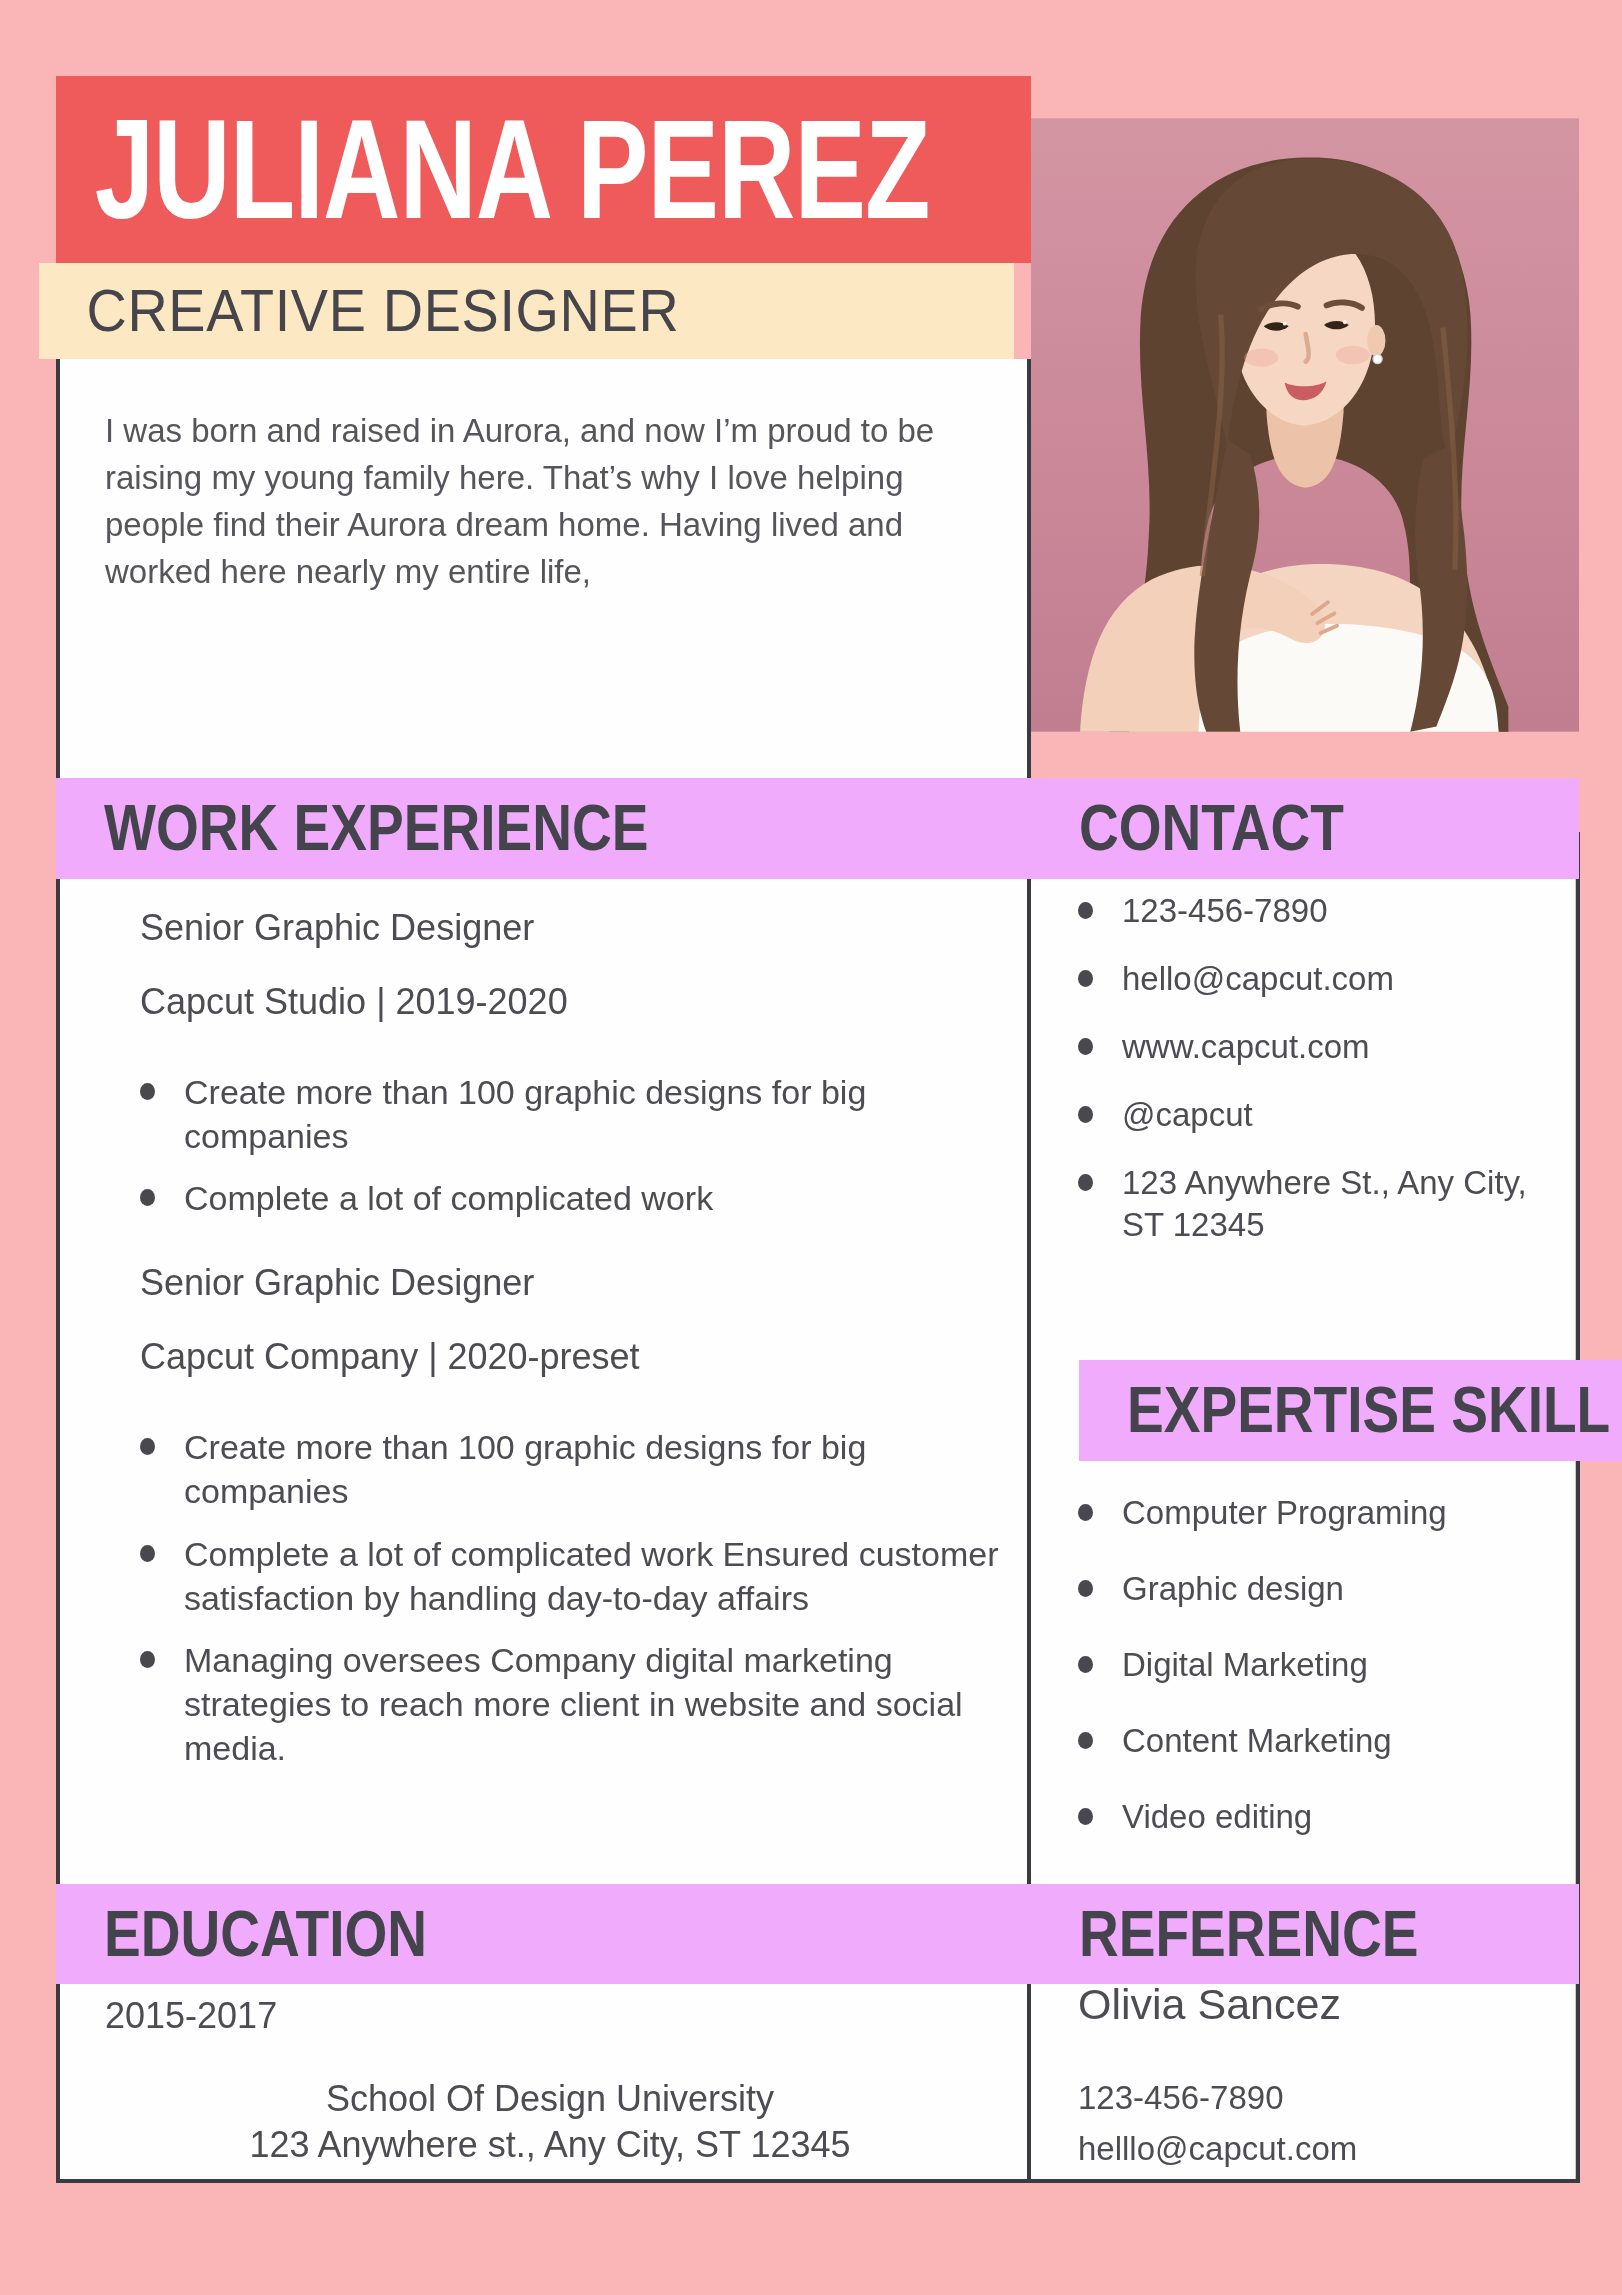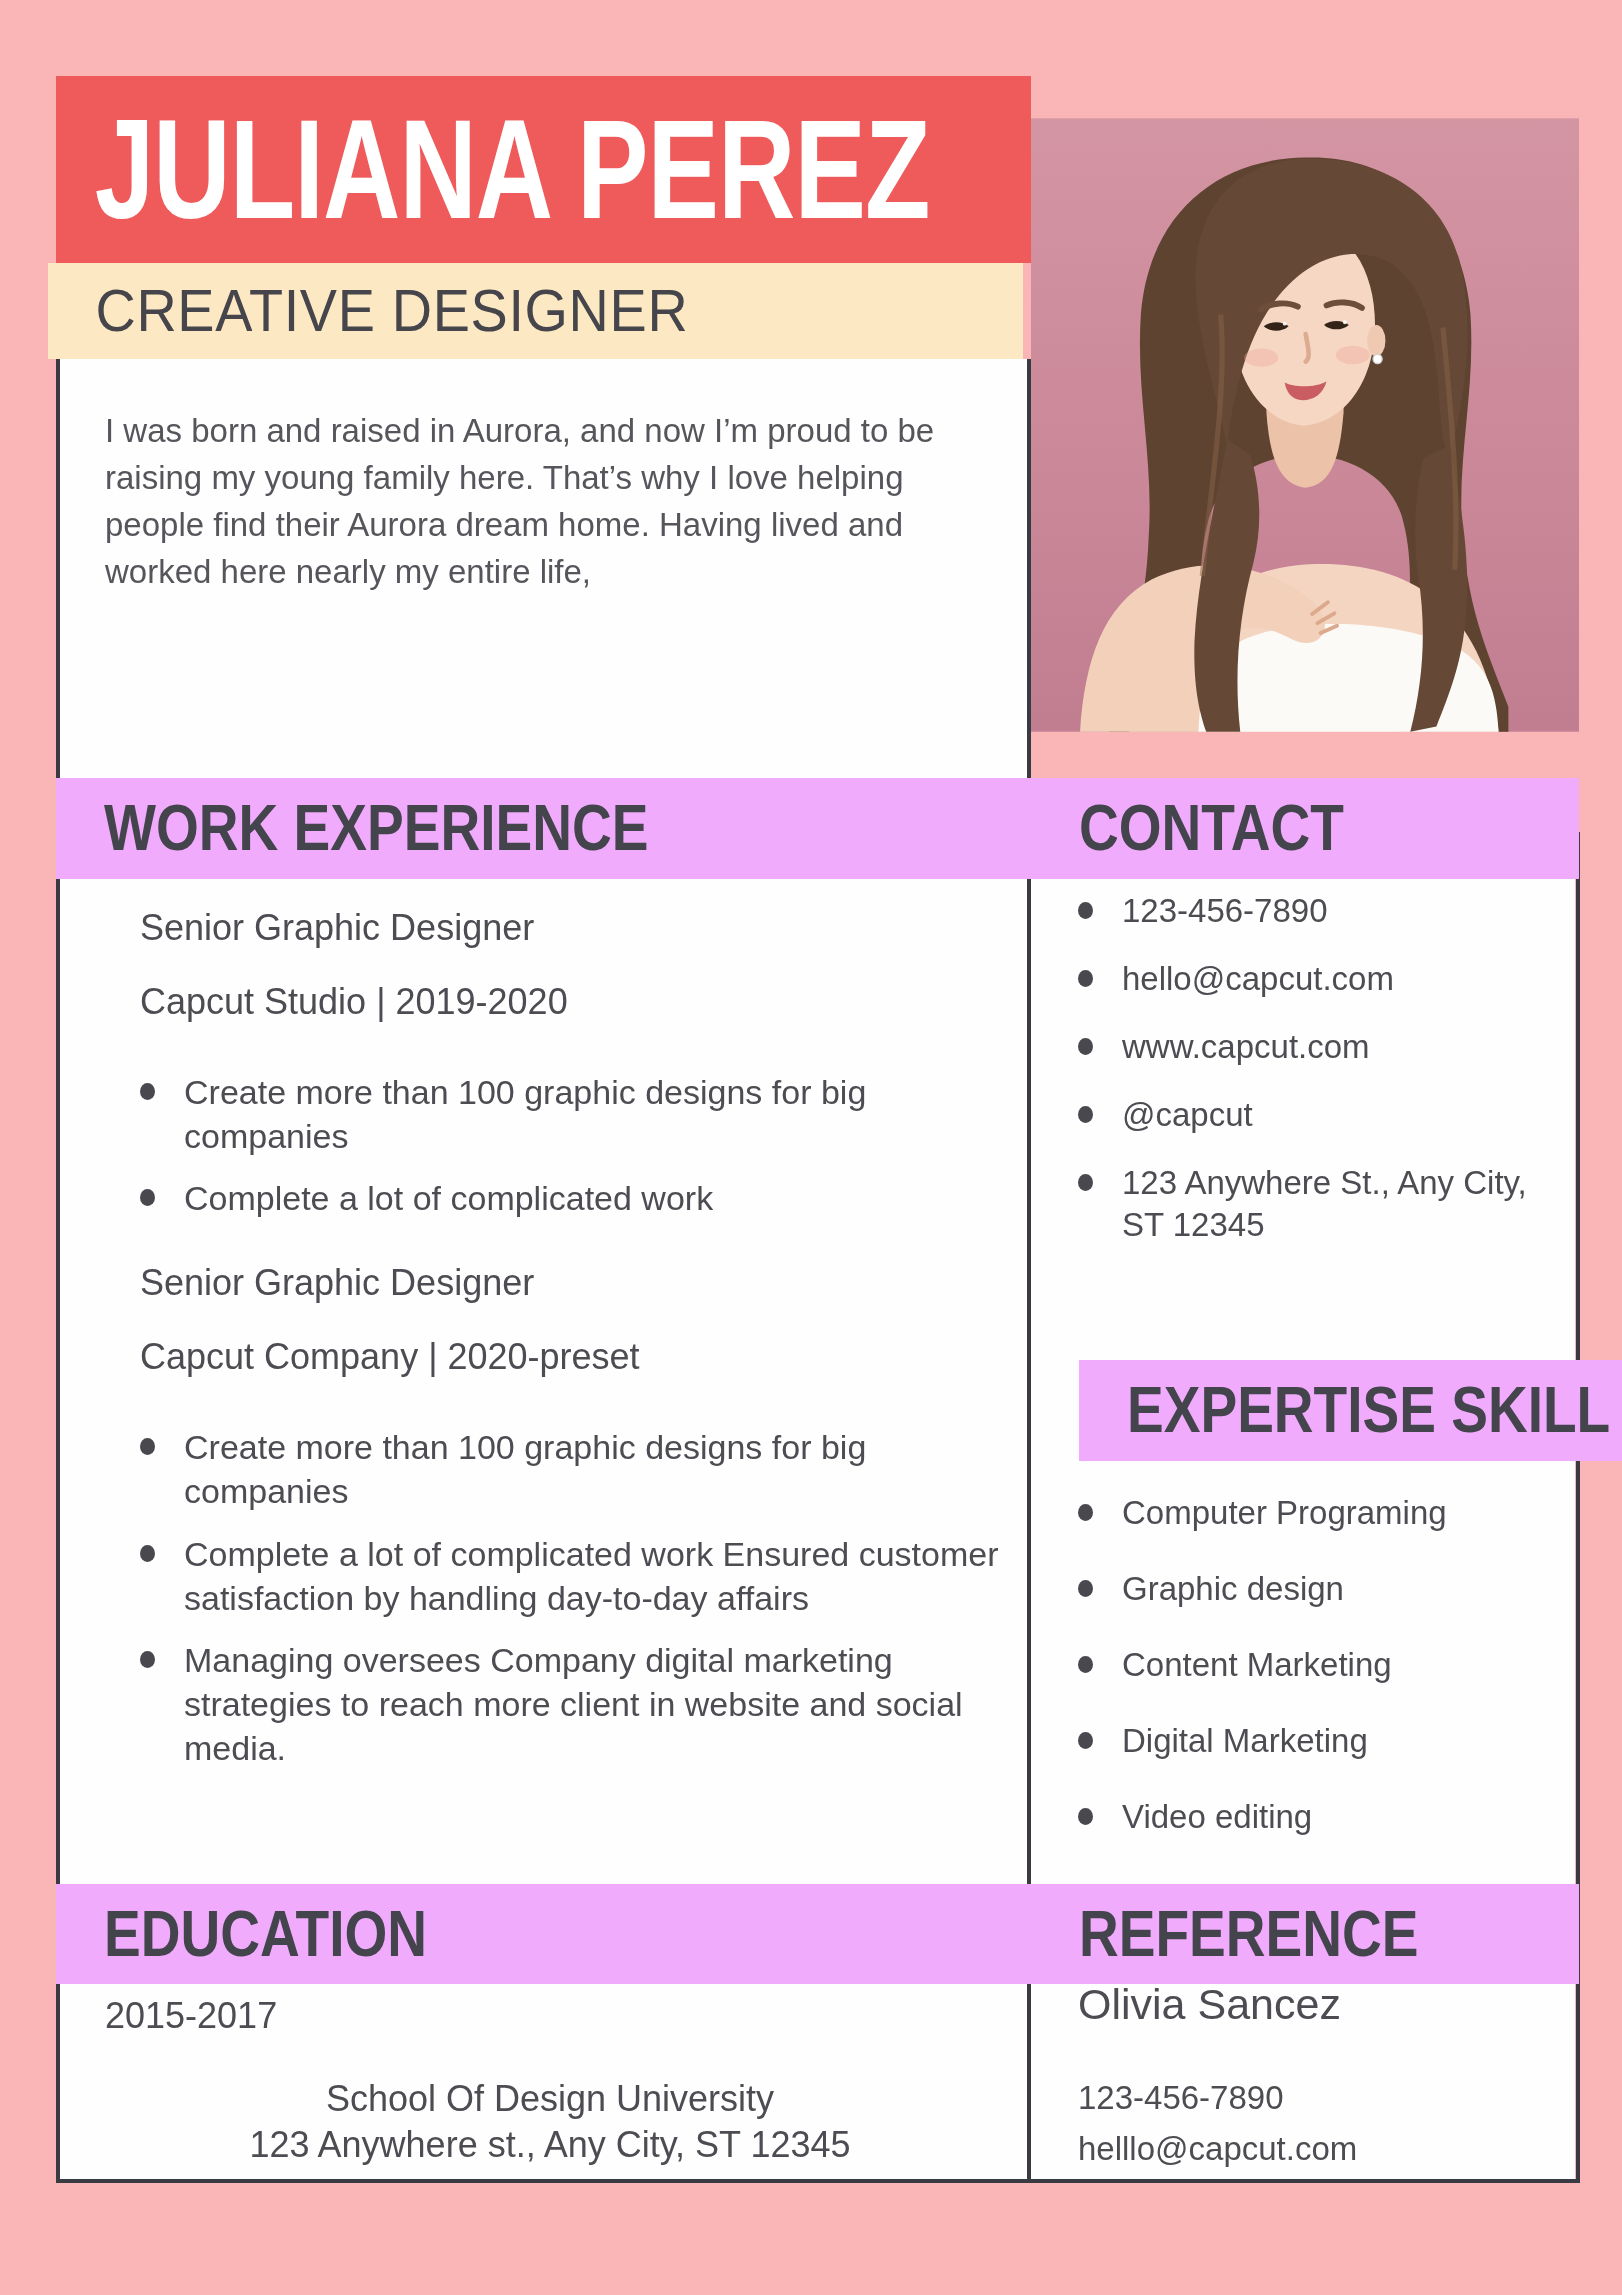--- a/index.html
+++ b/index.html
@@ -9,21 +9,21 @@
   
   .white-panel{position:absolute;background:#FEFEFE;z-index:1;}
   .dark-line{position:absolute;background:#3A3A42;z-index:2;}
   .cream-band{position:absolute;background:#f0abfc;z-index:3;margin-top:45px;}
   .text-layer{z-index:4;}
 
   
   .red-band{position:absolute;left:56px;top:76px;width:975px;height:187px;background:#EF5A5B;z-index:3;}
   .person-name{display:inline-block;padding-left:51px;line-height:187px;font-size:141px;font-weight:bold;
     color:#FFFFFF;letter-spacing:-1.3px;white-space:nowrap;transform:scaleX(0.76);transform-origin:left center;}
-  .title-band{position:absolute;left:48px;top:263px;width:975px;height:96px;background:#FCE8C2;z-index:3;}
+  .title-band{position:absolute;left:39px;top:263px;width:975px;height:96px;background:#FCE8C2;z-index:3;}
   .person-title{display:inline-block;padding-left:51px;line-height:96px;font-size:60px;color:#45454B;
     letter-spacing:0.7px;white-space:nowrap;transform:scaleX(0.93);transform-origin:left center;}
 
   
   .photo{position:absolute;left:1031px;top:118px;width:548px;height:614px;z-index:3;overflow:hidden;}
   .photo svg{display:block;}
 
   
   .band-we{left:56px;top:733px;width:1523px;height:101px;}
   .band-skill{left:1079px;top:1315px;width:548px;height:101px;}
@@ -201,25 +201,25 @@
     <div class="li">
       <span class="dot"></span>
       <span>Computer Programing</span>
     </div>
     <div class="li">
       <span class="dot"></span>
       <span>Graphic design</span>
     </div>
     <div class="li">
       <span class="dot"></span>
+      <span>Digital Marketing</span>
+    </div>
+    <div class="li">
+      <span class="dot"></span>
       <span>Content Marketing</span>
-    </div>
-    <div class="li">
-      <span class="dot"></span>
-      <span>Digital Marketing</span>
     </div>
     <div class="li">
       <span class="dot"></span>
       <span>Video editing</span>
     </div>
   </div>
 
   <div class="cream-band band-er">
     <span class="sec-h h-at-left">EDUCATION</span>
     <span class="sec-h h-at-right">REFERENCE</span>

